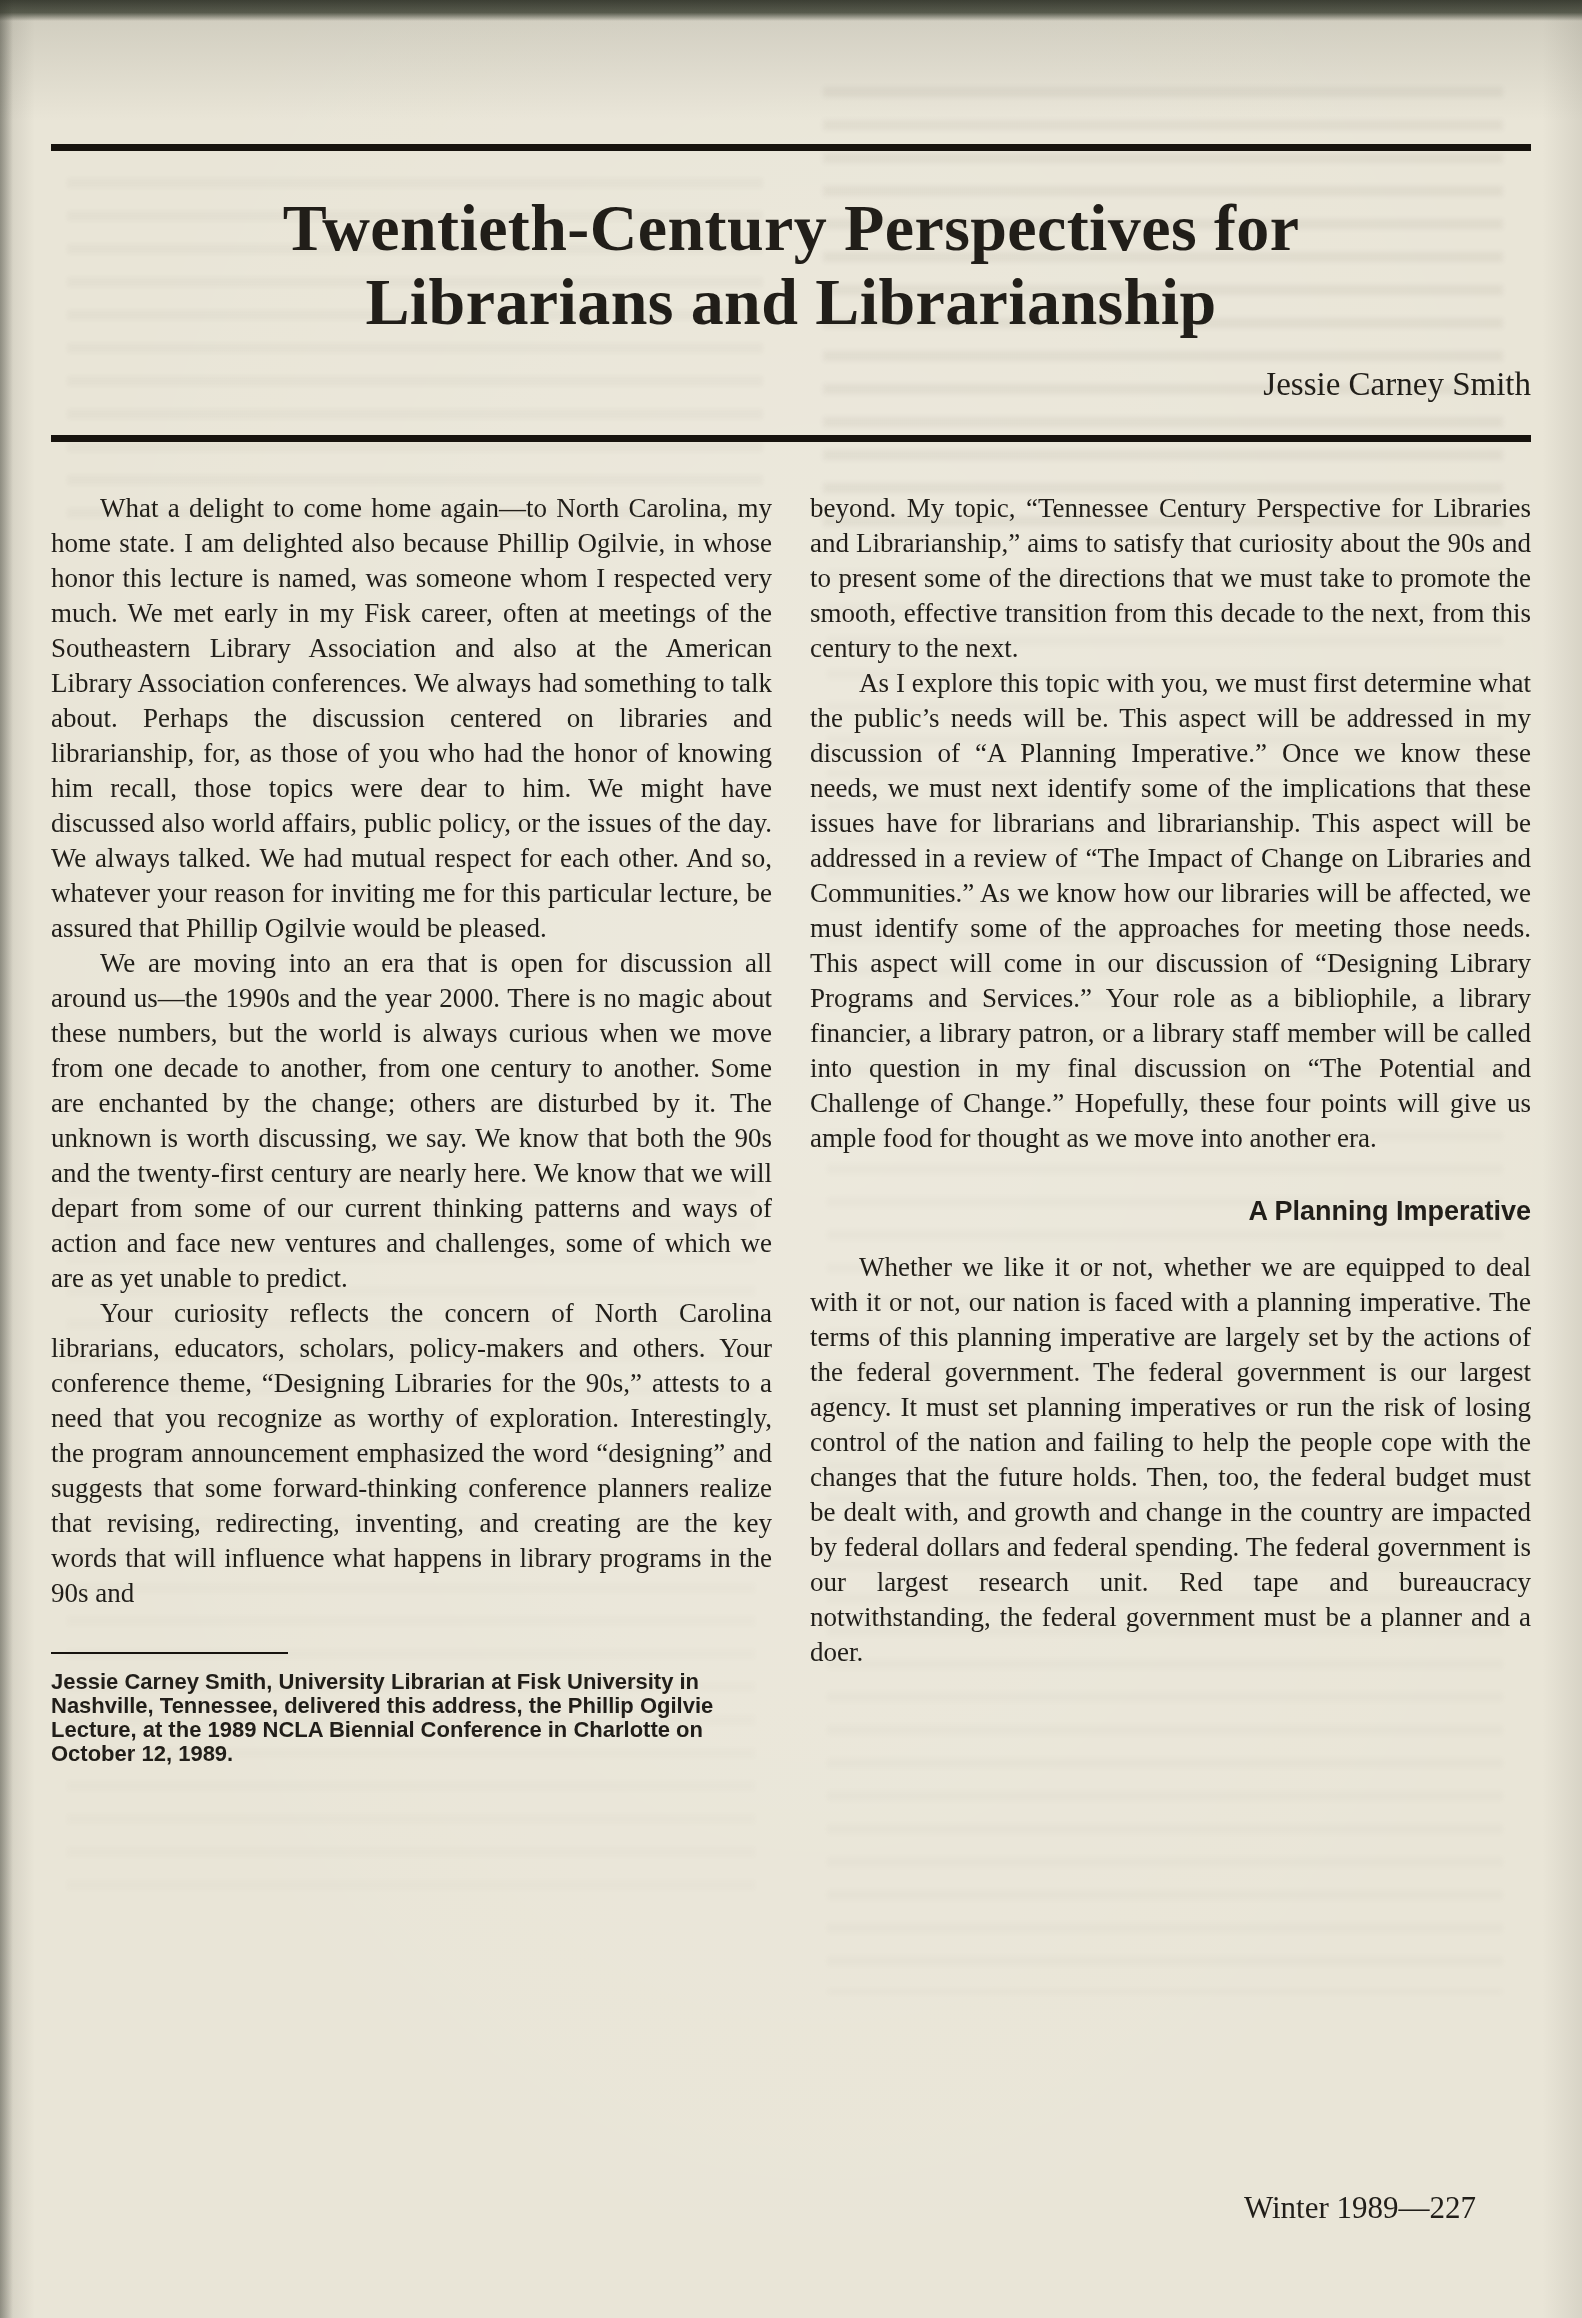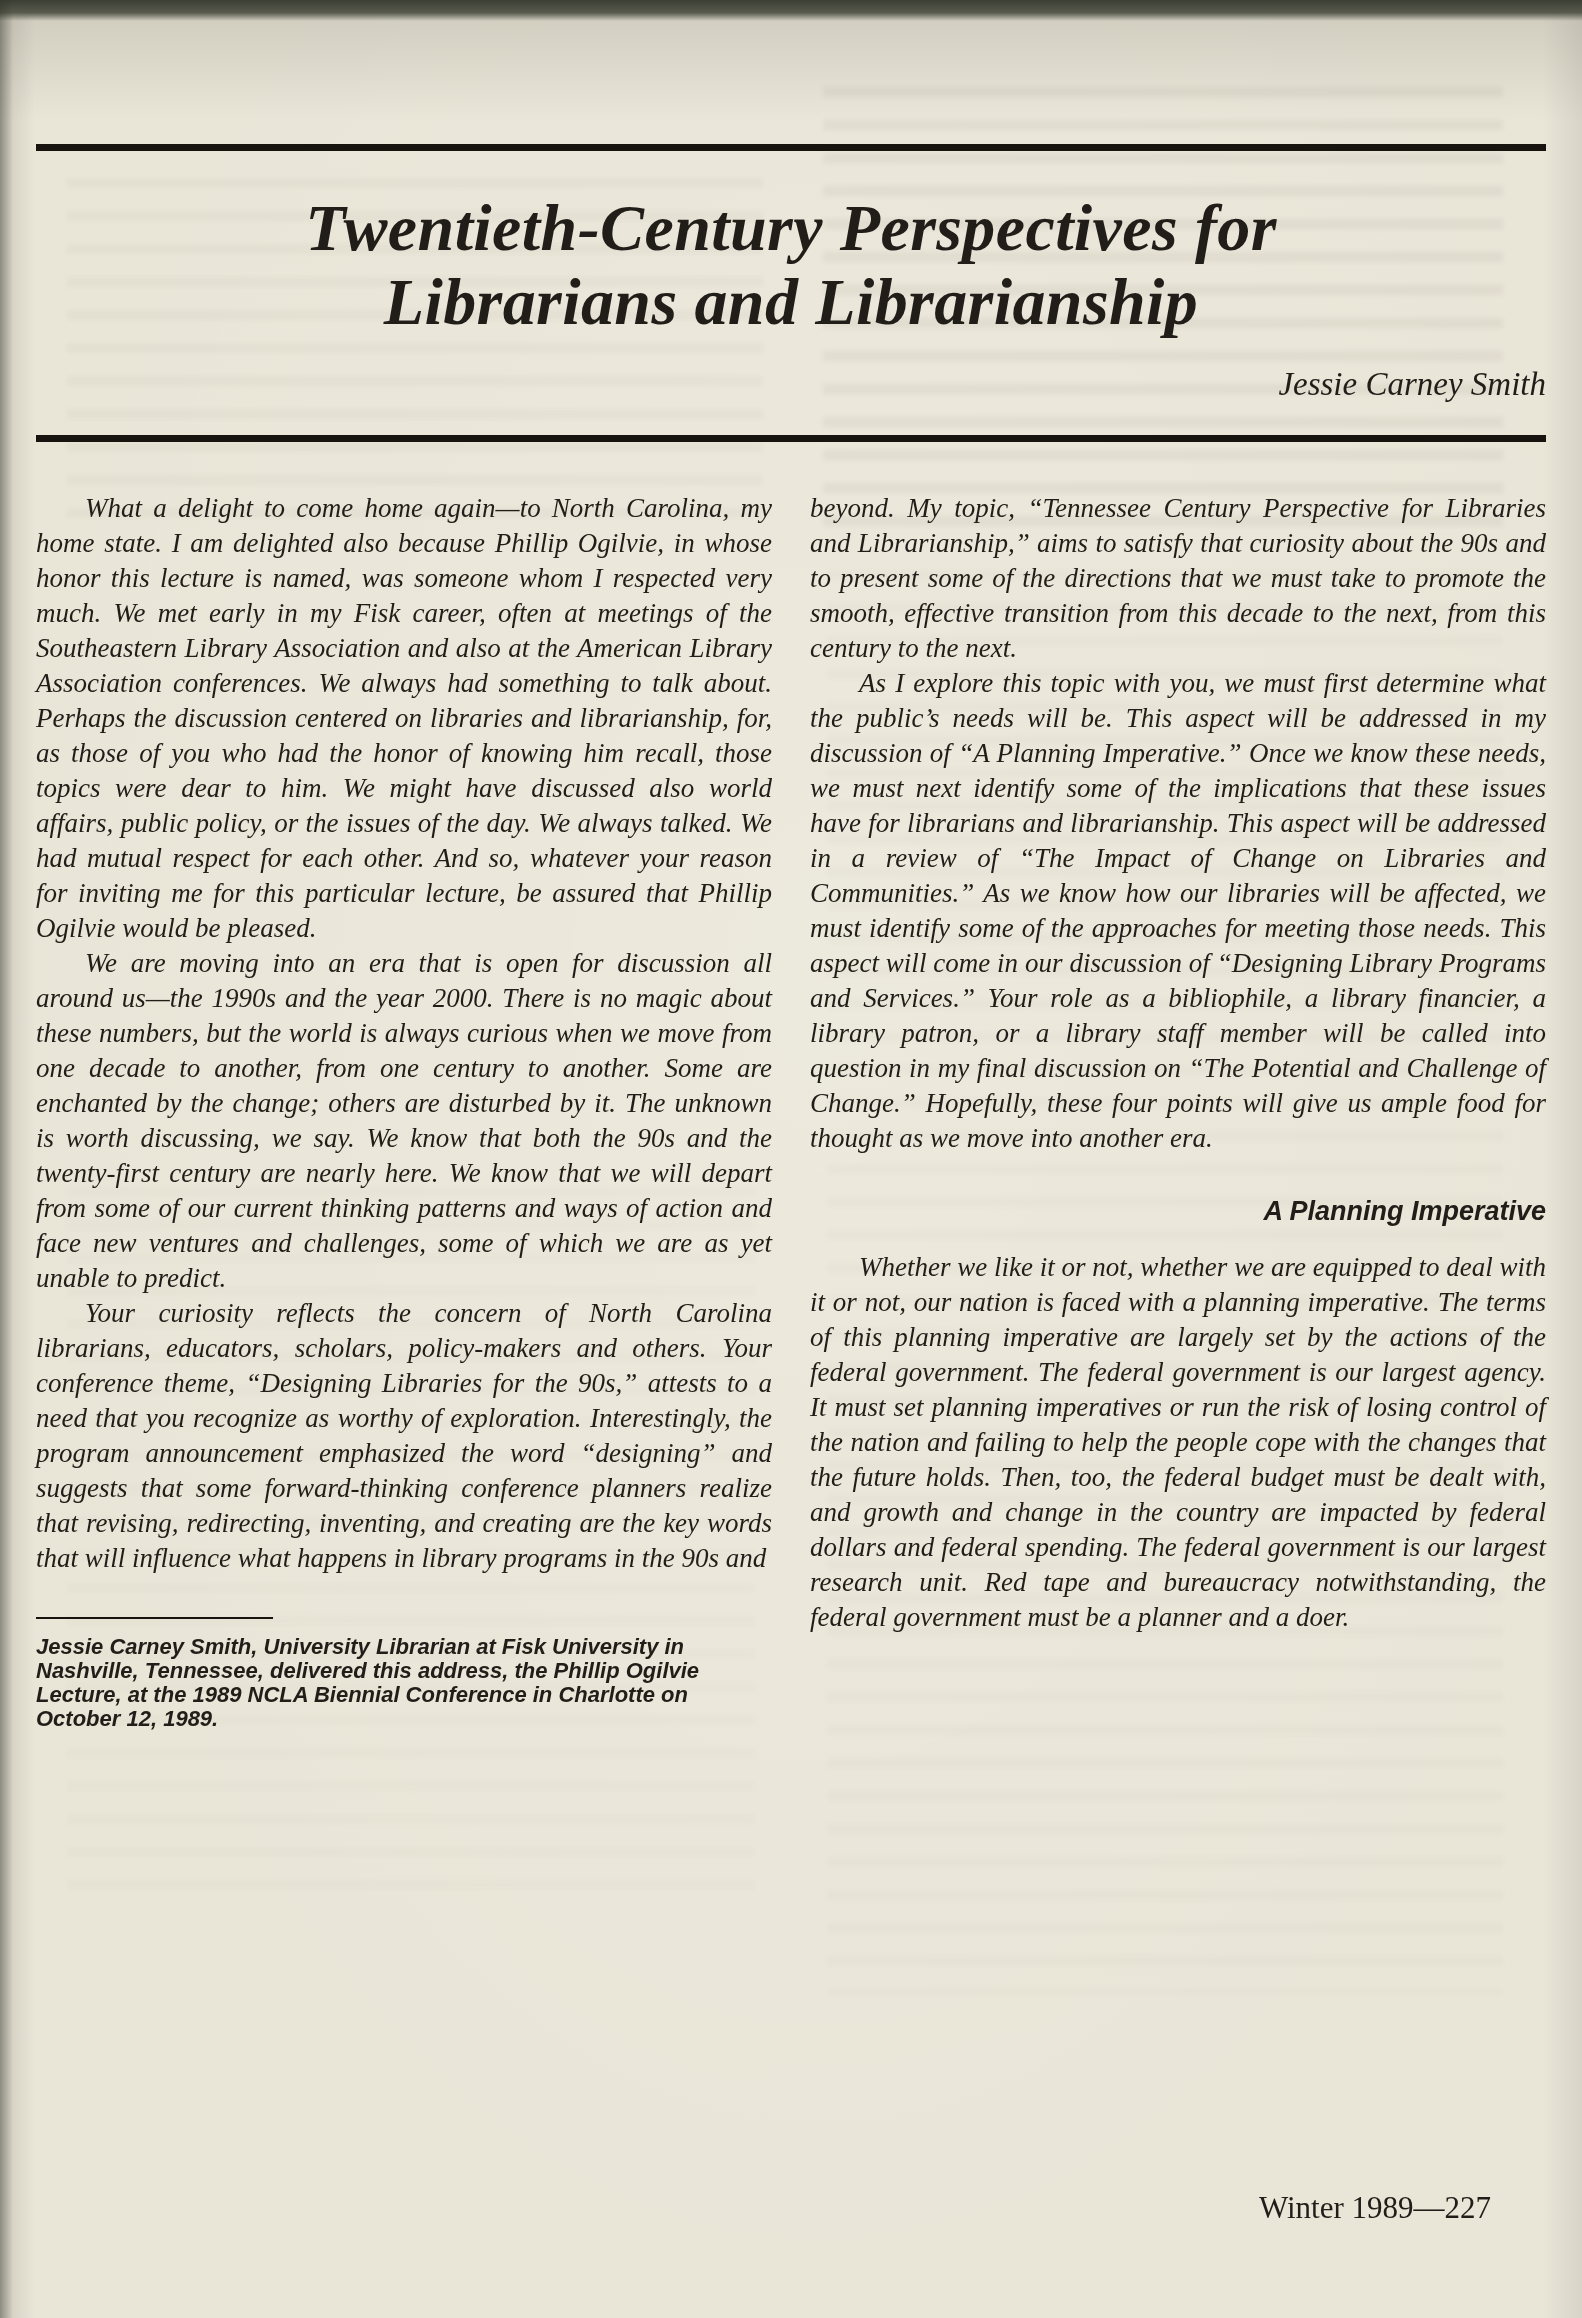--- a/index.html
+++ b/index.html
@@ -46,21 +46,21 @@
     background: repeating-linear-gradient(180deg,
       rgba(108,102,86,0.10) 0 10.3px,
       rgba(108,102,86,0)   10.3px 33px);
     pointer-events: none;
   }
   .ghost.g1 { left: 823px; top: 87px;  width: 680px; height: 443px;  opacity: 0.75; }
   .ghost.g2 { left: 67px;   top: 178px;  width: 696px; height: 340px;  opacity: 0.45; }
   .ghost.g3 { left: 827px; top: 570px;  width: 676px; height: 1424px; opacity: 0.30; }
   .ghost.g4 { left: 67px;   top: 1187px; width: 688px; height: 712px;  opacity: 0.22; }
 
-  .content { position: relative; z-index: 1; padding: 0 36px; font-style: italic; }
+  .content { position: relative; z-index: 1; padding: 0 51px; }
 
   .rule { background: var(--rule); }
   .rule-top    { margin-top: 144px; height: 7.1px; }
   .rule-bottom { margin-top: 32px;  height: 7.1px; }
 
   .title {
     margin: 40px 0 0 0;
     text-align: center;
     font-size: 66px;
     line-height: 1.12;
@@ -107,21 +107,21 @@
     margin: 0;
     font-family: "Liberation Sans", "DejaVu Sans", sans-serif;
     font-weight: bold;
     font-size: 22px;
     line-height: 24px;
     text-align: left;
   }
 
   .footer {
     position: absolute;
-    right: 91px;
+    right: 106px;
     bottom: 93px;
     font-size: 31px;
     z-index: 1;
   }
 </style>
 </head>
 <body>
 
 <div class="page">
 

